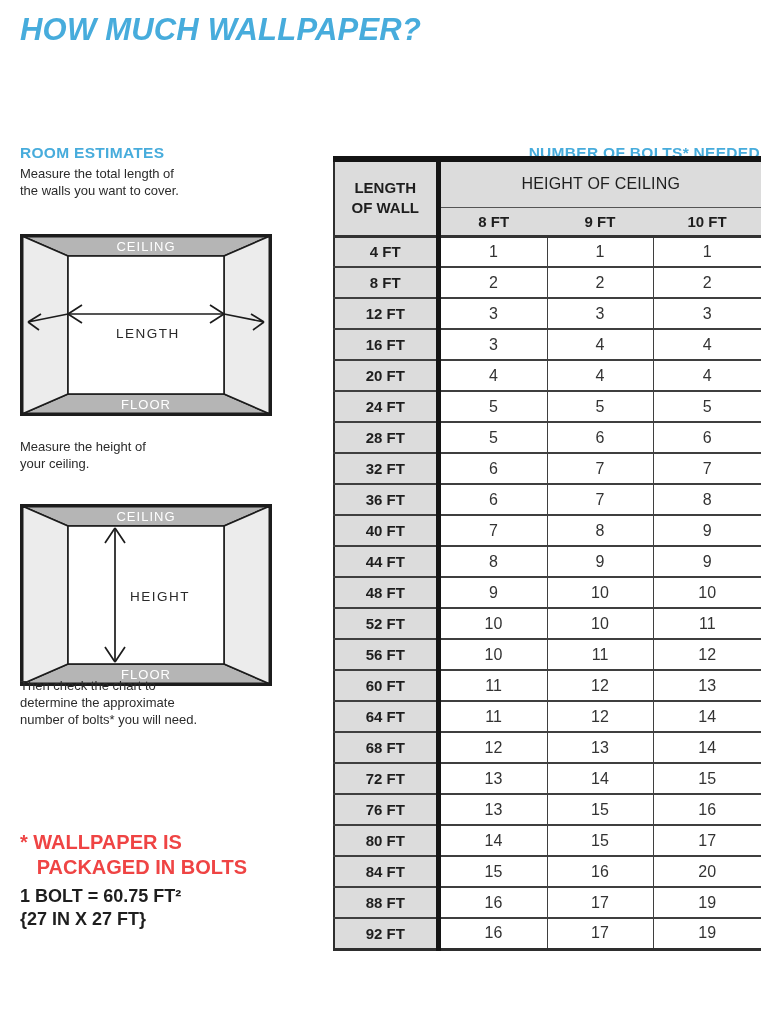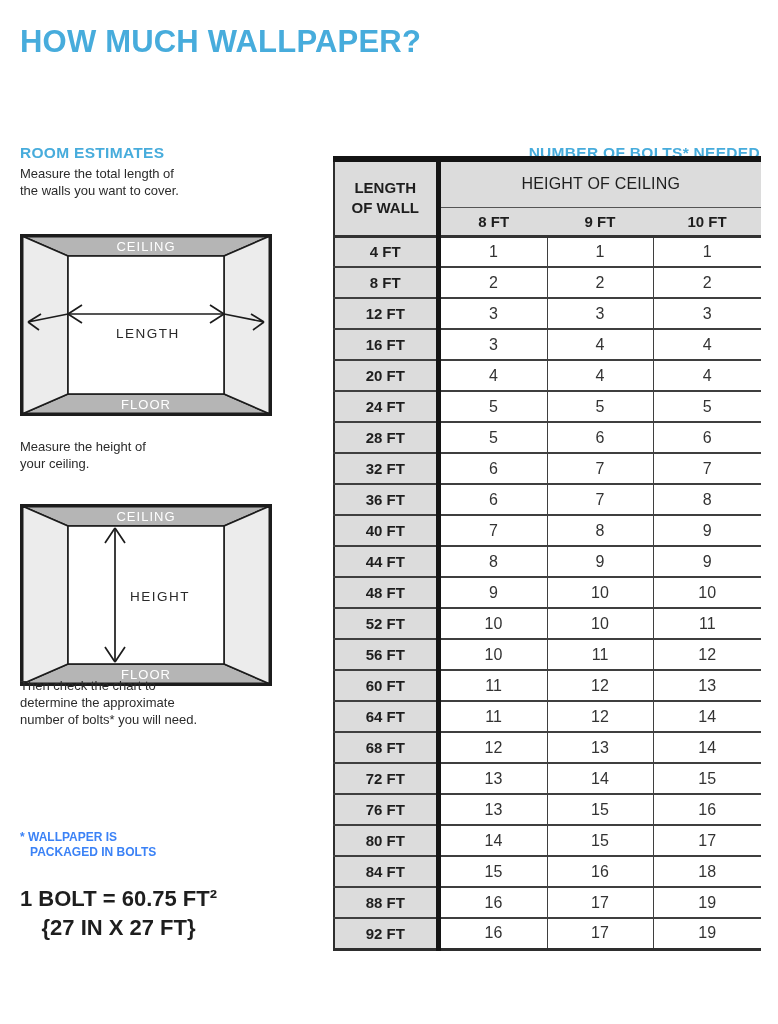--- a/index.html
+++ b/index.html
@@ -4,42 +4,43 @@
 <style>
   :root{ --accent:#47acdc; --ink:#222; --line:#3f3f3f; --heavy:#141414; --cellgray:#dcdcdc; }
   *{ box-sizing:border-box; margin:0; padding:0; }
   html,body{ background:#fff; }
   body{
     width:778px; height:1024px; position:relative; overflow:hidden;
     font-family:"Liberation Sans", sans-serif; color:var(--ink);
   }
   .abs{ position:absolute; }
   .page-title{
-    left:20px; top:24px; font-size:31px; font-weight:bold; color:var(--accent);
+    left:20px; top:12px; font-size:31px; font-weight:bold; color:var(--accent);
     letter-spacing:.2px;
+    font-style:italic;
   }
   .section-heading{
     top:129px; font-size:15.5px; font-weight:bold; color:var(--accent); letter-spacing:.3px;margin-top:15px;
   }
   .room-heading{ left:20px; }
   .bolts-heading{ left:333px; width:427px; text-align:right; }
   .body-text{
     left:20px; width:300px; font-size:13px; line-height:1.3; color:#2b2b2b;
     white-space:pre-line;
   }
   .instr-length{ top:166px; }
   .instr-height{ top:439px; }
   .instr-chart{ top:678px; }
   .footnote{
-    left:20px; top:830px; font-size:12px; font-weight:bold; line-height:1.25;
-    white-space:pre-wrap; color:#3b82f6;
+    left:20px; top:830px; font-size:20px; font-weight:bold; line-height:1.25;
+    white-space:pre-wrap; color:#ef4444;
   }
   .bolt-info{
-    left:20px; top:885px; font-size:22px; font-weight:bold; line-height:1.3;
-    white-space:pre-line; color:#1e1e1e;text-align:center;
+    left:20px; top:885px; font-size:18px; font-weight:bold; line-height:1.3;
+    white-space:pre-line; color:#1e1e1e;
   }
   .diagram{ left:20px; width:252px; height:182px; }
   .diagram-length{ top:234px; }
   .diagram-height{ top:504px; }
 
   
   .bolts-table-wrap{ left:333px; top:156px; width:427px; }
   table.bolts{
     border-collapse:collapse; table-layout:fixed; width:427px;
     border-top:6px solid var(--heavy);
@@ -271,21 +272,21 @@
         <tr>
           <th>80 FT</th>
           <td>14</td>
           <td>15</td>
           <td>17</td>
         </tr>
         <tr>
           <th>84 FT</th>
           <td>15</td>
           <td>16</td>
-          <td>18</td>
+          <td>20</td>
         </tr>
         <tr>
           <th>88 FT</th>
           <td>16</td>
           <td>17</td>
           <td>19</td>
         </tr>
         <tr>
           <th>92 FT</th>
           <td>16</td>

